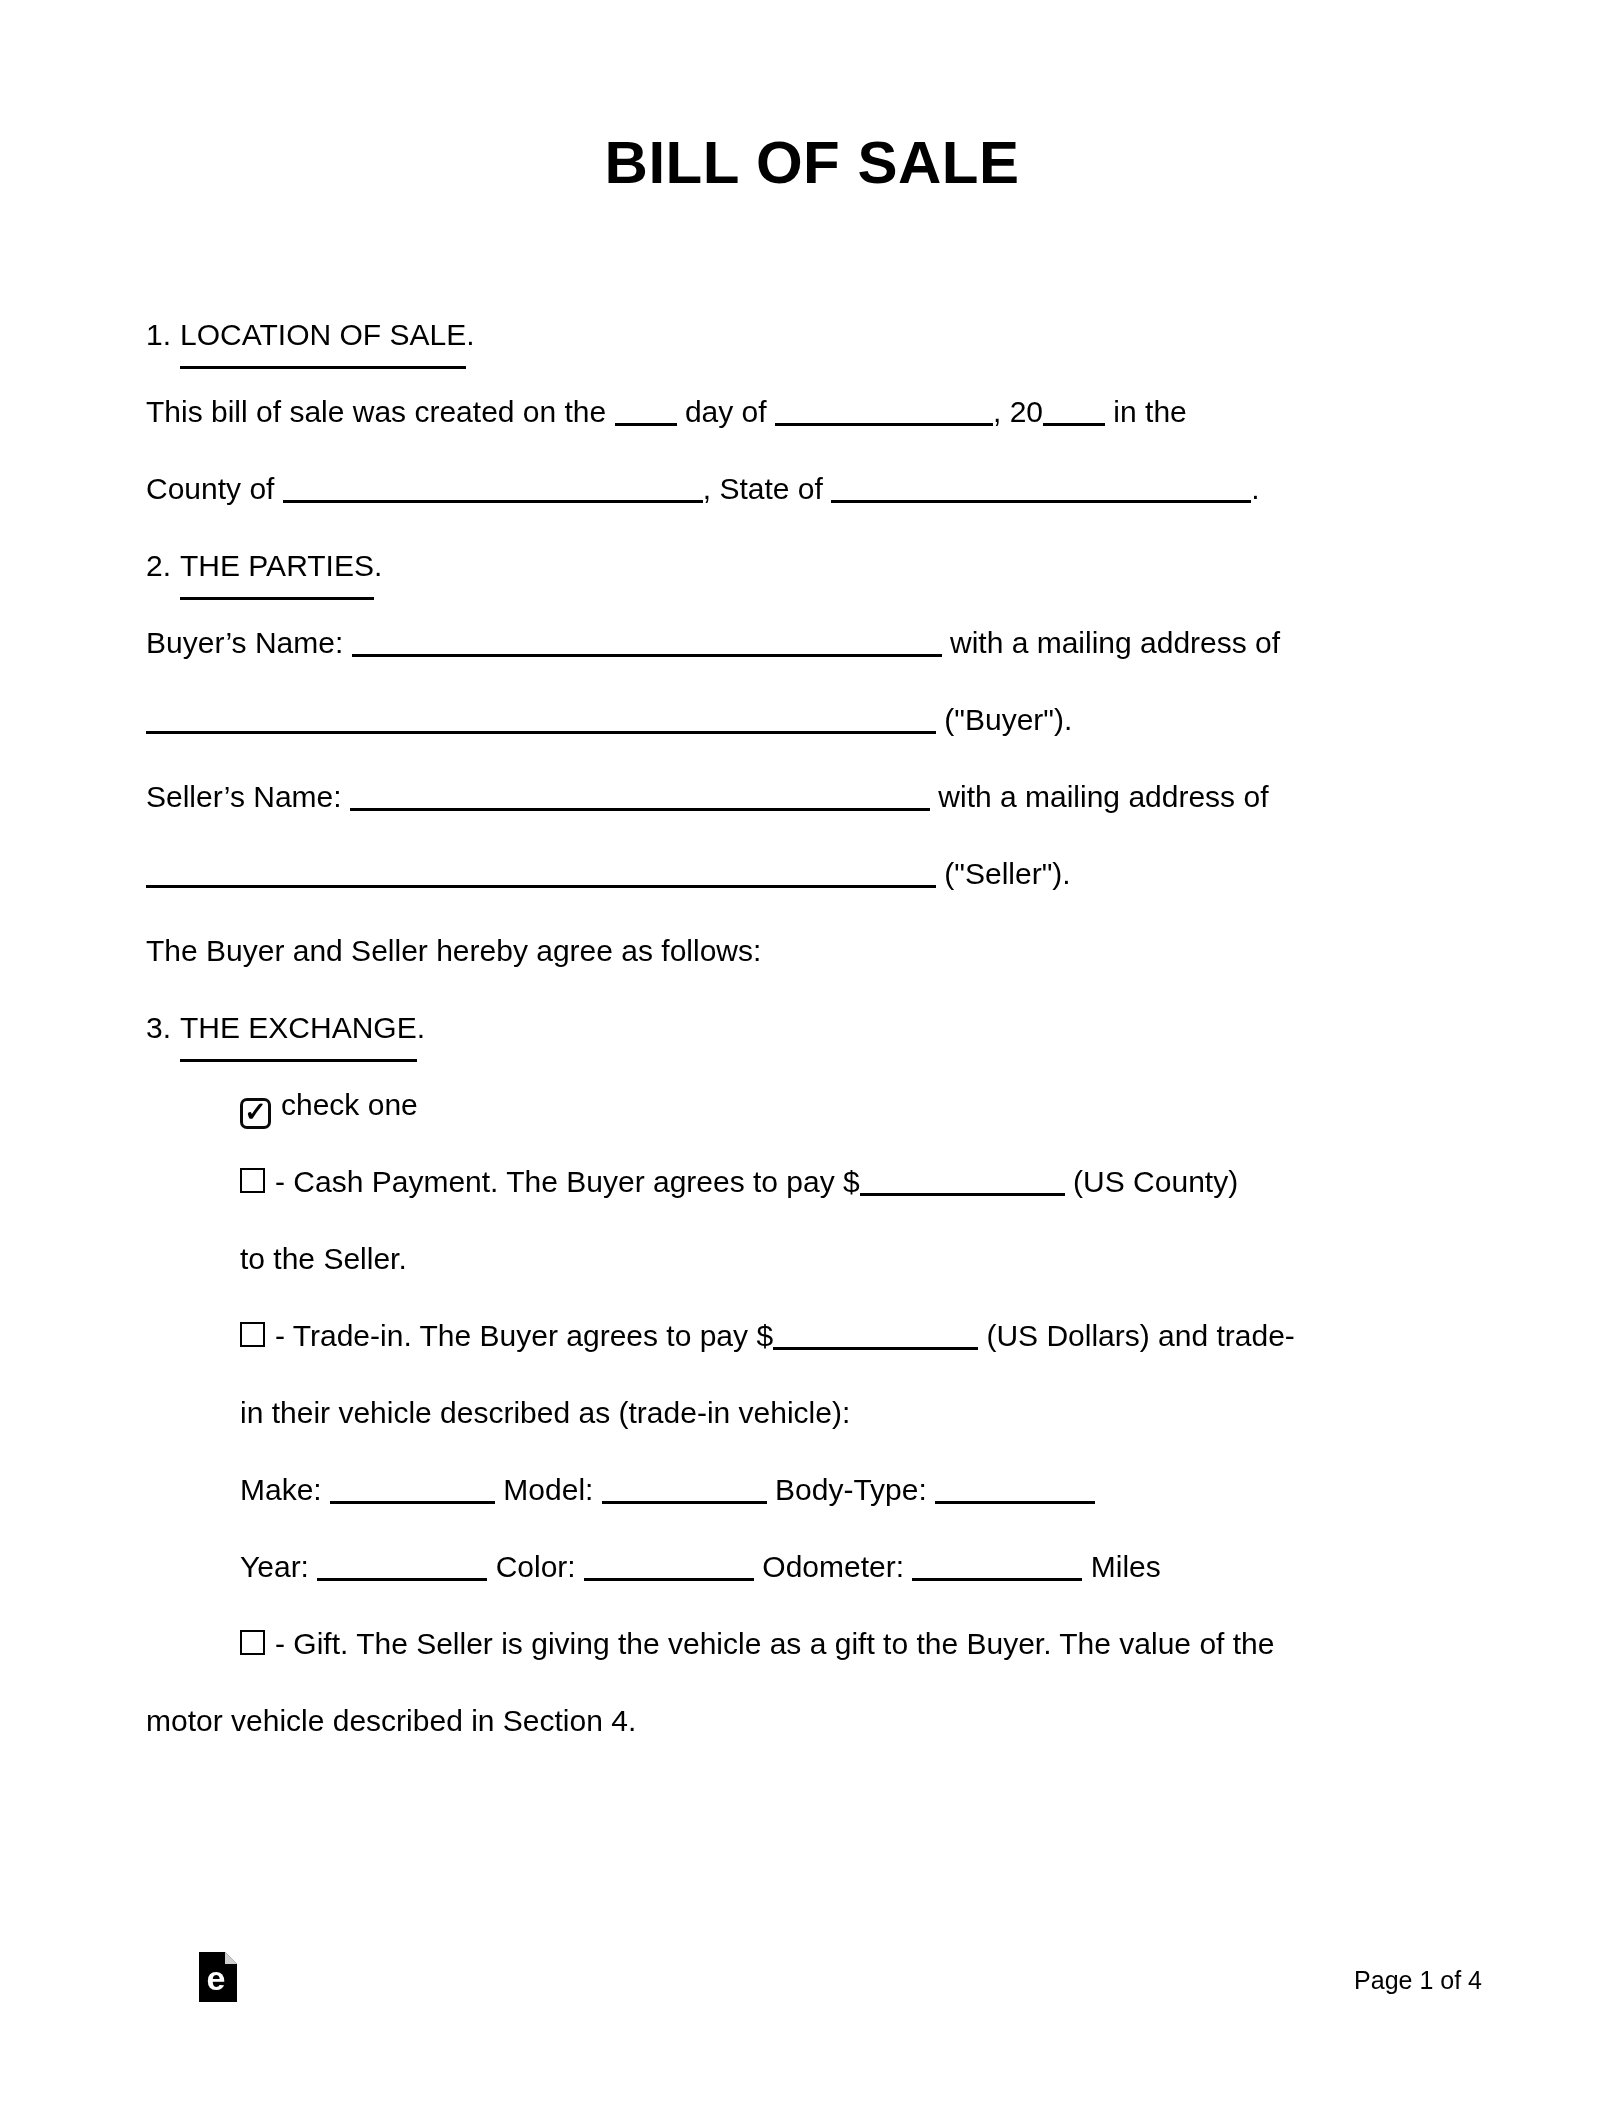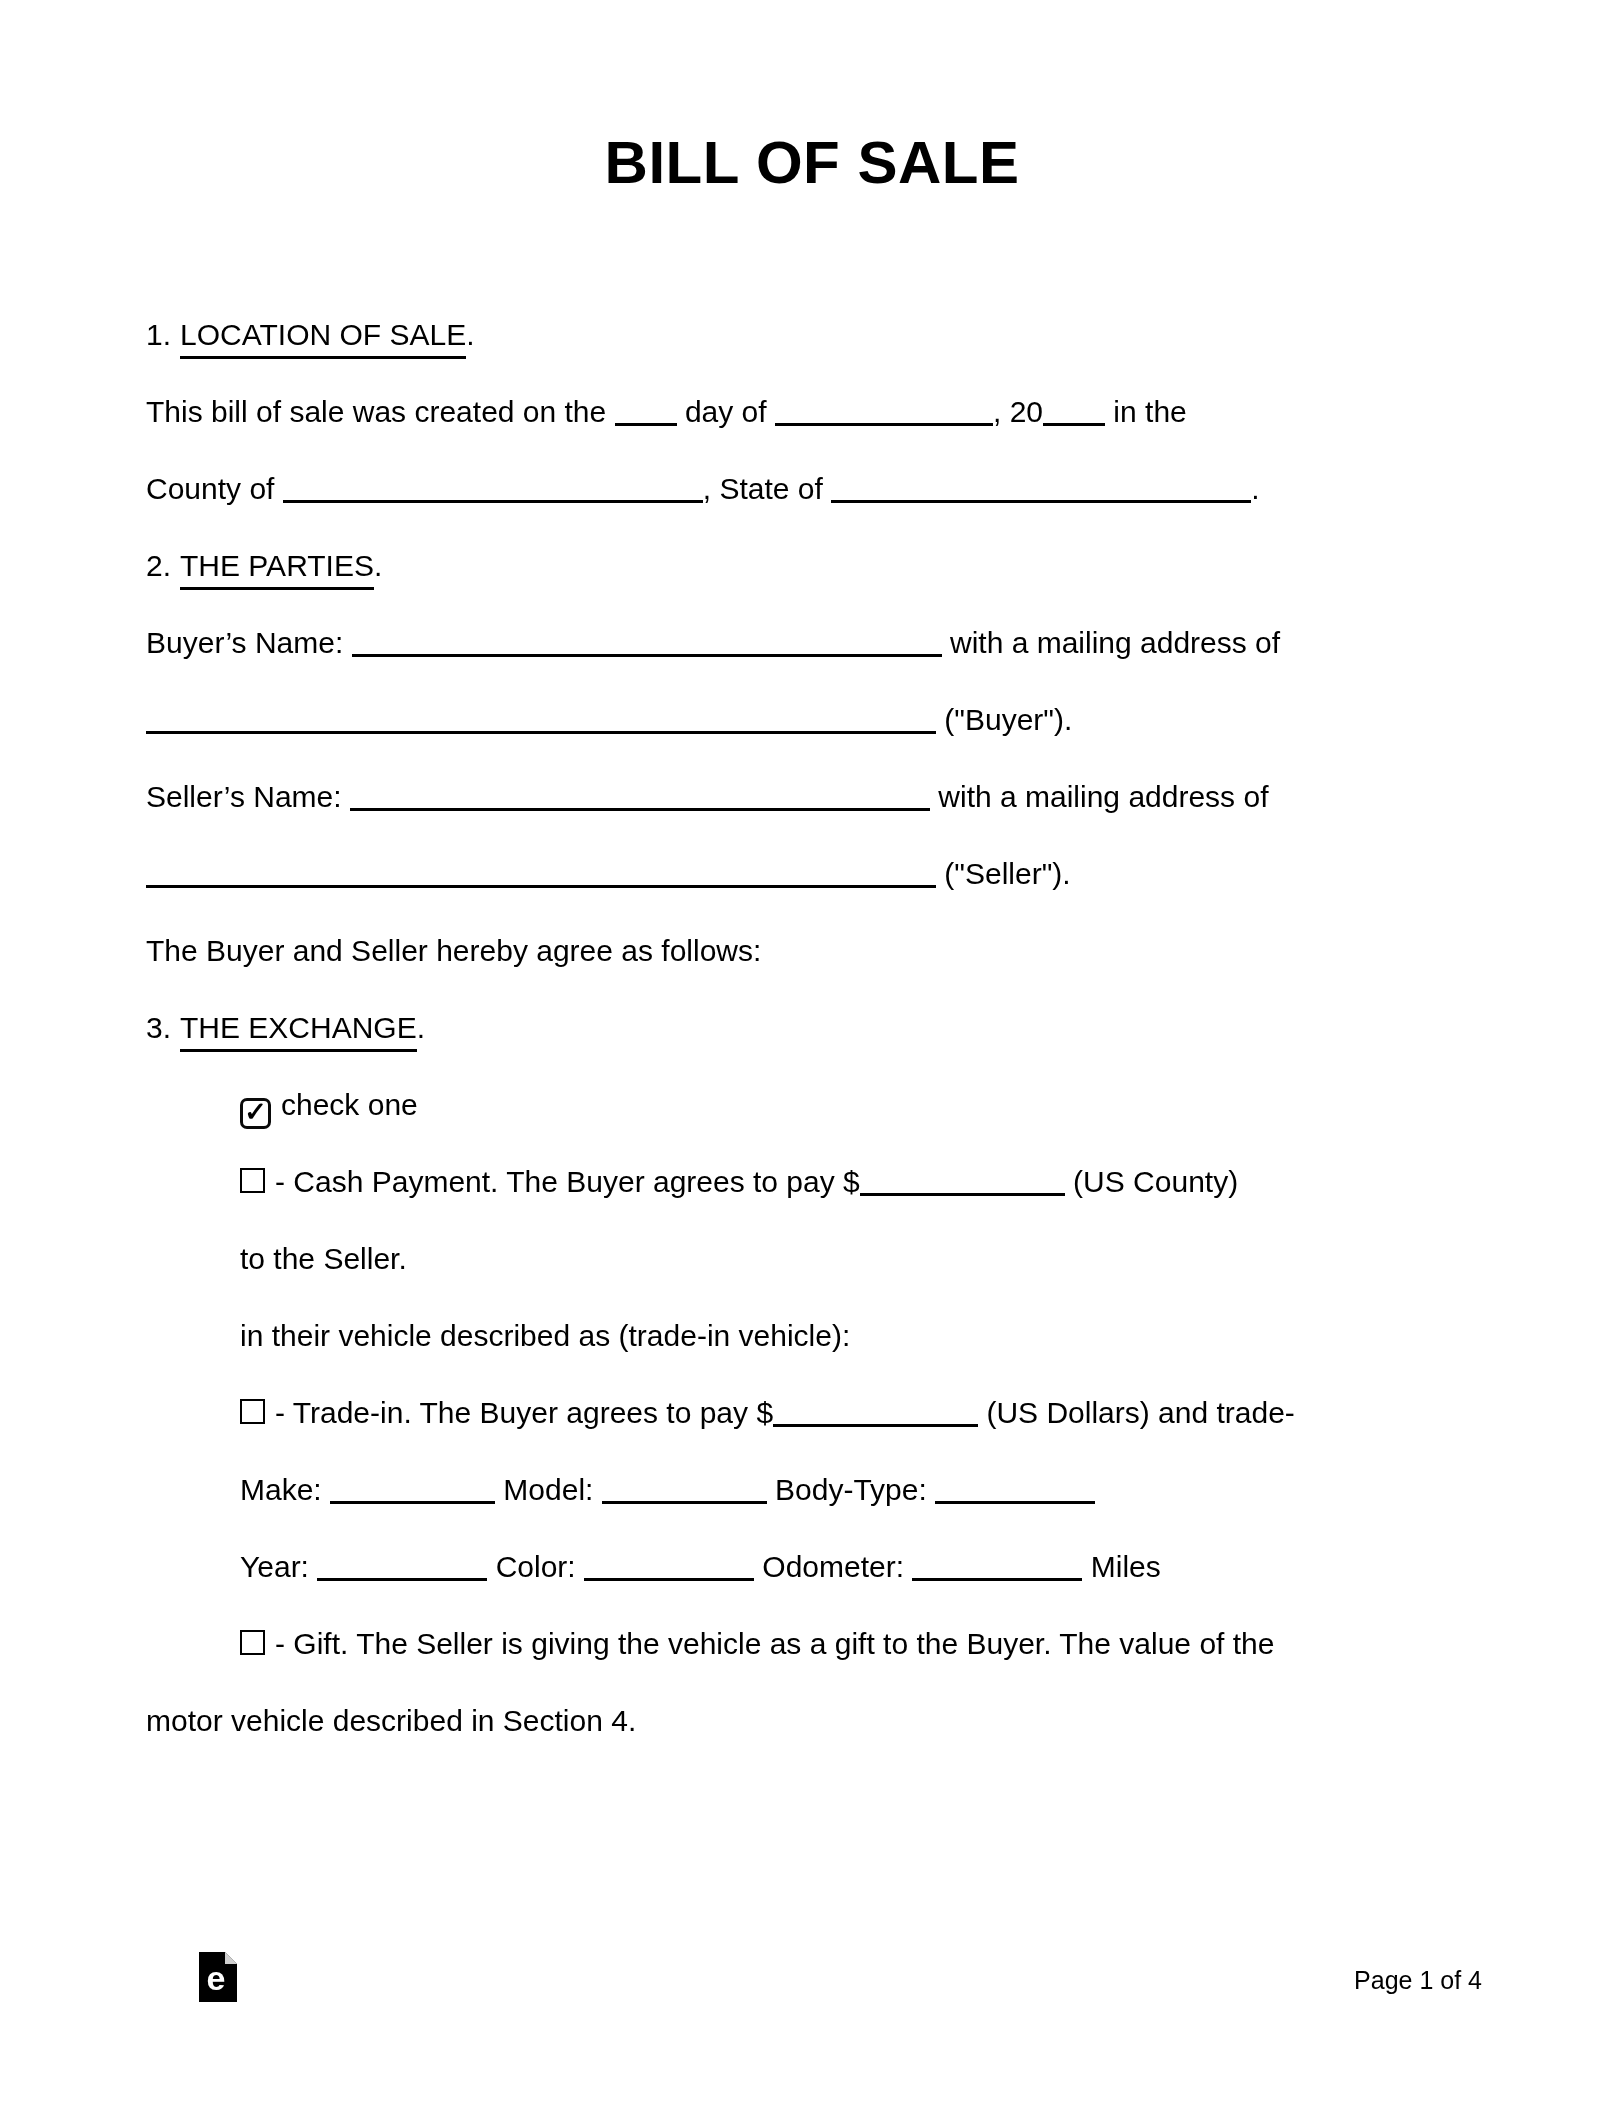--- a/index.html
+++ b/index.html
@@ -12,21 +12,21 @@
     text-align:center;font-size:60px;font-weight:bold;letter-spacing:0.5px;
   }
   .doc{
     position:absolute;left:146px;top:296px;width:1360px;
   }
   .line{
     height:77px;line-height:77px;font-size:30px;white-space:nowrap;
   }
   .indent{padding-left:94px;}
   .num{display:inline-block;width:34px;}
-  .hu{border-bottom:3px solid #000;padding-bottom:5px;}
+  .hu{border-bottom:3px solid #000;padding-bottom:15px;}
   .b{font-weight:normal;}
   .blank{
     display:inline-block;height:1px;border-bottom:3px solid #000;
     transform:translateY(4px);
   }
   .cb{
     display:inline-block;width:21px;height:21px;border:2px solid #000;
     margin-right:10px;vertical-align:-1px;box-sizing:content-box;
     text-align:center;
   }
@@ -49,22 +49,22 @@
     <div class="line"><span class="num">2.</span><span class="hu">THE PARTIES</span><span>.</span></div>
     <div class="line"><span class="b">Buyer’s Name</span><span>: </span><span class="blank" style="width: 590px;"></span><span> with a mailing address of</span></div>
     <div class="line"><span class="blank" style="width: 790px;"></span><span> ("Buyer").</span></div>
     <div class="line"><span class="b">Seller’s Name</span><span>: </span><span class="blank" style="width: 580px;"></span><span> with a mailing address of</span></div>
     <div class="line"><span class="blank" style="width: 790px;"></span><span> ("Seller").</span></div>
     <div class="line"><span>The Buyer and Seller hereby agree as follows:</span></div>
     <div class="line"><span class="num">3.</span><span class="hu">THE EXCHANGE</span><span>.</span></div>
     <div class="line indent"><span class="cb checked">✓</span><span>check one</span></div>
     <div class="line indent"><span class="cb"></span><span>- </span><span class="b">Cash Payment</span><span>. The Buyer agrees to pay $</span><span class="blank" style="width: 205px;"></span><span> (US County)</span></div>
     <div class="line indent"><span>to the Seller.</span></div>
+    <div class="line indent"><span class="cb"></span><span>- </span><span class="b">Trade-in</span><span>. The Buyer agrees to pay $</span><span class="blank" style="width: 205px;"></span><span> (US Dollars) and trade-</span></div>
     <div class="line indent"><span>in their vehicle described as (trade-in vehicle):</span></div>
-    <div class="line indent"><span class="cb"></span><span>- </span><span class="b">Trade-in</span><span>. The Buyer agrees to pay $</span><span class="blank" style="width: 205px;"></span><span> (US Dollars) and trade-</span></div>
     <div class="line indent"><span>Make: </span><span class="blank" style="width: 165px;"></span><span> Model: </span><span class="blank" style="width: 165px;"></span><span> Body-Type: </span><span class="blank" style="width: 160px;"></span></div>
     <div class="line indent"><span>Year: </span><span class="blank" style="width: 170px;"></span><span> Color: </span><span class="blank" style="width: 170px;"></span><span> Odometer: </span><span class="blank" style="width: 170px;"></span><span> Miles</span></div>
     <div class="line indent"><span class="cb"></span><span>- </span><span class="b">Gift</span><span>. The Seller is giving the vehicle as a gift to the Buyer. The value of the</span></div>
     <div class="line"><span>motor vehicle described in Section 4.</span></div>
   </div>
 
 <div class="footer-logo">
   <svg width="38" height="50" viewBox="0 0 38 50" xmlns="http://www.w3.org/2000/svg">
     <polygon points="0,0 26,0 38,12 38,50 0,50" fill="#000000"></polygon>
     <polygon points="26,0 38,12 26,12" fill="#ffffff"></polygon>

